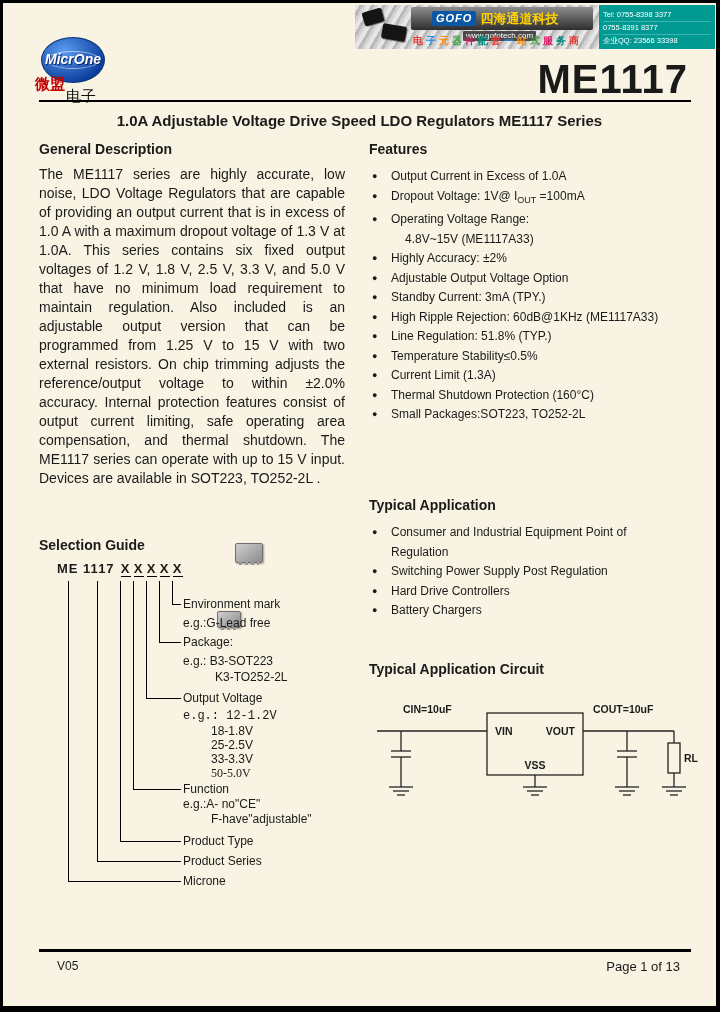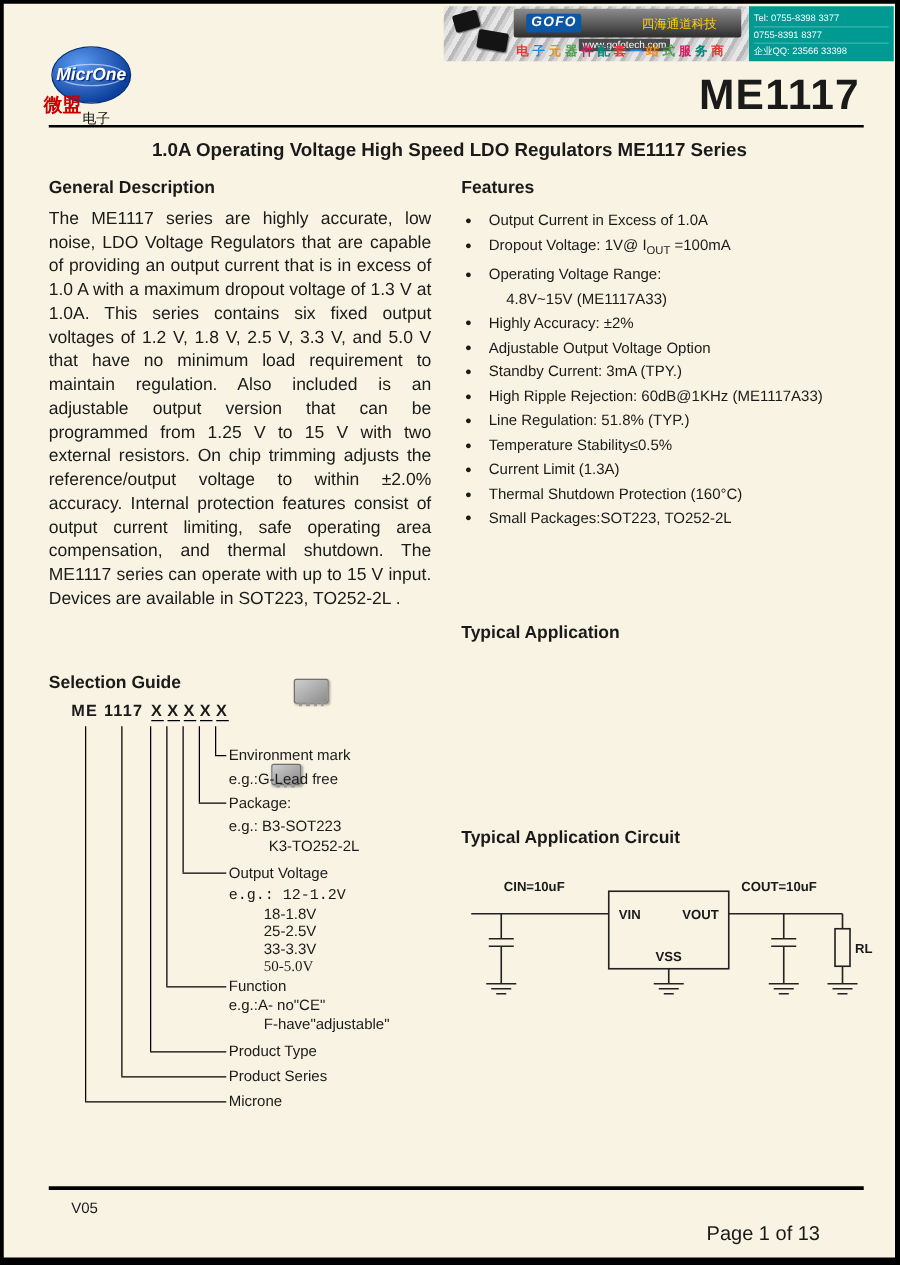--- a/index.html
+++ b/index.html
@@ -19,28 +19,28 @@
   .banner-left {
     flex:1; position:relative; overflow:hidden;
     background:repeating-linear-gradient(120deg,#e6e6e6 0 4px,#b9b9b9 4px 7px,#d2d2d2 7px 10px);
   }
   .chip { position:absolute; background:#141414; border-radius:2px; box-shadow:1px 1px 1px rgba(0,0,0,.5); }
   .chip.c1 { left:8px; top:5px; width:20px; height:14px; transform:rotate(-16deg); }
   .chip.c2 { left:27px; top:20px; width:24px; height:15px; transform:rotate(10deg); }
   .brand-panel {
     position:absolute; left:56px; top:2px; width:182px; height:23px;
     background:linear-gradient(180deg,#8d8d8d,#2d2d2d);
-    display:flex; align-items:center; gap:16px; padding:0 10px; box-sizing:border-box;
+    display:flex; align-items:center; gap:4px; padding:0 21px; box-sizing:border-box;
     border-radius:2px;
   }
   .gofo-badge {
     background:#0a57a5; color:#fff; font-weight:bold; font-style:italic;
     font-size:11px; line-height:15px; padding:0 4px; border-radius:2px; letter-spacing:1px;
   }
-  .brand-cn { color:#ffd200; font-weight:normal; font-size:10px; white-space:nowrap;margin-left:32px; }
+  .brand-cn { color:#ffd200; font-weight:bold; font-size:13px; white-space:nowrap; }
   .website {
     position:absolute; left:108px; top:26px; color:#fff; background:#4a4a4a;
     font-size:8px; line-height:10px; padding:0 3px; border-radius:1px;
   }
   .slogan {
     position:absolute; left:58px; bottom:1px; font-size:10px; font-weight:bold;
     letter-spacing:3px; white-space:nowrap;
   }
   .banner-right {
     width:116px; background:#009a93; color:#fff;
@@ -60,24 +60,24 @@
   .globe::before {
     content:""; position:absolute; left:4px; top:13px; width:52px; height:16px;
     border:1px solid rgba(255,255,255,.55); border-radius:50%;
   }
   .logo-name {
     position:absolute; left:2px; top:14px; width:72px; text-align:center;
     color:#fff; font-style:italic; font-weight:bold; font-size:14px;
     text-shadow:1px 1px 1px #05226b;
   }
   .logo-cn1 { position:absolute; left:0; top:38px; color:#c40000; font-weight:bold; font-size:15px; }
-  .logo-cn2 { position:absolute; left:31px; top:50px; color:#111; font-size:11px; }
-
-  
-  .part-number { position:absolute; right:28px; top:54px; font-size:34px; font-weight:bold; letter-spacing:1px; }
+  .logo-cn2 { position:absolute; left:31px; top:50px; color:#111; font-size:15px; }
+
+  
+  .part-number { position:absolute; right:28px; top:54px; font-size:40px; font-weight:bold; letter-spacing:1px; }
   .header-rule { position:absolute; left:36px; top:97px; width:652px; height:2px; background:#000; }
   .doc-title { position:absolute; left:0; top:109px; width:100%; text-align:center; font-size:15px; font-weight:bold; }
 
   h2.section { font-size:14px; font-weight:bold; margin:0; }
 
   
   .gd-block { position:absolute; left:36px; top:138px; width:306px; }
   .gd-body { font-size:14px; line-height:19px; text-align:justify; margin:8px 0 0 0; }
 
   
@@ -109,21 +109,21 @@
 
   
   .circuit-block { position:absolute; left:366px; top:658px; width:340px; }
   .circuit-block svg { display:block; margin-top:22px; }
   .circuit-block svg line, .circuit-block svg rect { stroke:#222; stroke-width:1.3; fill:none; }
   .circuit-block svg text { font-family:"Liberation Sans", sans-serif; font-size:10.5px; font-weight:bold; fill:#1a1a1a; }
 
   
   .footer-rule { position:absolute; left:36px; top:946px; width:652px; height:3px; background:#000; }
   .footer-version { position:absolute; left:54px; top:956px; font-size:12px; }
-  .footer-page { position:absolute; right:60px; top:956px; font-size:16px;margin-top:20px; }
+  .footer-page { position:absolute; right:36px; top:956px; font-size:13px; }
 </style>
 </head>
 <body>
 
 <div class="page">
 
   <div class="banner">
     <div class="banner-left">
       <div class="chip c1"></div>
       <div class="chip c2"></div>
@@ -143,21 +143,21 @@
 
   <div class="logo">
     <div class="globe"></div>
     <div class="logo-name">MicrOne</div>
     <div class="logo-cn1">微盟</div>
     <div class="logo-cn2">电子</div>
   </div>
 
   <div class="part-number">ME1117</div>
   <div class="header-rule"></div>
-  <div class="doc-title">1.0A Operating Voltage High Speed LDO Regulators ME1117 Series</div>
+  <div class="doc-title">1.0A Adjustable Voltage Drive Speed LDO Regulators ME1117 Series</div>
 
   <div class="gd-block">
     <h2 class="section">General Description</h2>
     <p class="gd-body">The ME1117 series are highly accurate, low noise, LDO Voltage Regulators that are capable of providing an output current that is in excess of 1.0 A with a maximum dropout voltage of 1.3 V at 1.0A. This series contains six fixed output voltages of 1.2 V, 1.8 V, 2.5 V, 3.3 V, and 5.0 V that have no minimum load requirement to maintain regulation. Also included is an adjustable output version that can be programmed from 1.25 V to 15 V with two external resistors. On chip trimming adjusts the reference/output voltage to within ±2.0% accuracy. Internal protection features consist of output current limiting, safe operating area compensation, and thermal shutdown. The ME1117 series can operate with up to 15 V input. Devices are available in SOT223, TO252-2L .</p>
   </div>
 
   <div class="features-block">
     <h2 class="section">Features</h2>
     <ul class="blist">
       <li><span>Output Current in Excess of 1.0A</span></li>
@@ -171,20 +171,26 @@
       <li><span>Line Regulation: 51.8% (TYP.)</span></li>
       <li><span>Temperature Stability≤0.5%</span></li>
       <li><span>Current Limit (1.3A)</span></li>
       <li><span>Thermal Shutdown Protection (160°C)</span></li>
       <li><span>Small Packages:SOT223, TO252-2L</span></li>
     </ul>
   </div>
 
   <div class="typapp-block">
     <h2 class="section">Typical Application</h2>
+    <ul class="blist">
+      <li><span>Consumer and Industrial Equipment Point of Regulation</span></li>
+      <li><span>Switching Power Supply Post Regulation</span></li>
+      <li><span>Hard Drive Controllers</span></li>
+      <li><span>Battery Chargers</span></li>
+    </ul>
   </div>
 
   <div class="sg">
     <h2 class="section">Selection Guide</h2>
     <div class="pkg p1"></div>
     <div class="pkg p2"></div>
 
     <div class="sg-part">
       <span class="prefix">ME 1117</span><span class="xmark">X</span><span class="xmark">X</span><span class="xmark">X</span><span class="xmark">X</span><span class="xmark">X</span>
     </div>

